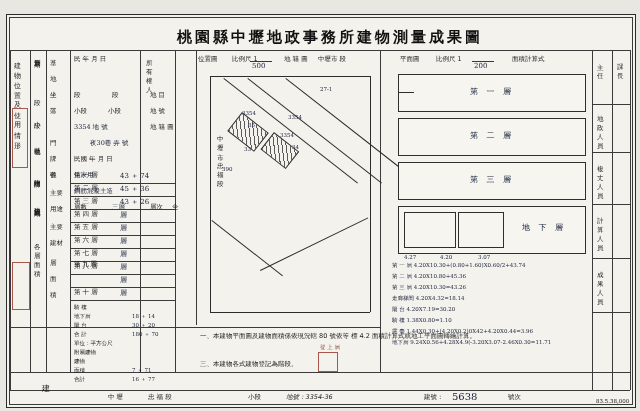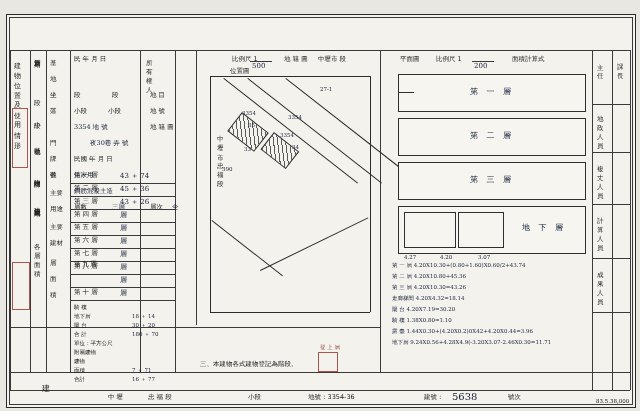--- a/index.html
+++ b/index.html
@@ -83,20 +83,21 @@
 </head>
 <body>
 
 <div id="sheet">
 
 
   <div class="frame">
     <div class="inner"></div>
   </div>
 
+  <div class="title">桃園縣中壢地政事務所建物測量成果圖</div>
 
   <div class="hrule" style="left:10px;top:50px;width:620px;"></div>
   <div class="hrule" style="left:10px;top:372px;width:620px;"></div>
   <div class="hrule" style="left:10px;top:390px;width:620px;"></div>
   <div class="hrule" style="left:10px;top:327px;width:370px;"></div>
 
   <div class="vrule" style="left:10px;top:50px;height:340px;"></div>
   <div class="vrule" style="left:30px;top:50px;height:322px;"></div>
   <div class="vrule" style="left:46px;top:50px;height:322px;"></div>
   <div class="vrule" style="left:70px;top:50px;height:322px;"></div>
@@ -212,21 +213,21 @@
       <div class="cell tiny" style="left: 74px; top: 358px;">建物</div>
       <div class="cell num tiny hand" style="left: 132px; top: 358px;"></div>
       <div class="cell tiny" style="left: 74px; top: 367px;">面積</div>
       <div class="cell num tiny hand" style="left: 132px; top: 367px;">7 ＋ 71</div>
       <div class="cell tiny" style="left: 74px; top: 376px;">合計</div>
       <div class="cell num tiny hand" style="left: 132px; top: 376px;">16 ＋ 77</div>
     </div>
 
   <div class="redbox" style="left:12px;top:262px;width:16px;height:46px;"></div>
 
-  <div class="cell" style="left:198px;top:68px;margin-left:32px;">位置圖</div>
+  <div class="cell" style="left:198px;top:56px;">位置圖</div>
   <div class="cell" style="left:232px;top:56px;">比例尺 1</div>
   <div class="cell num" style="left:252px;top:62px;">500</div>
   <div class="hrule" style="left:250px;top:61px;width:22px;"></div>
   <div class="cell" style="left:284px;top:56px;">地 籍 圖</div>
   <div class="cell" style="left:318px;top:56px;text-align:right;">中壢市 段</div>
 
   <div class="sketch" style="left:200px;top:70px;width:176px;height:250px;">
 
     <div class="sk-line" style="left:10px;top:6px;width:1px;height:236px;"></div>
     <div class="sk-line" style="left:10px;top:6px;width:160px;height:1px;"></div>
@@ -294,27 +295,28 @@
   <div class="cellv" style="left:596px;top:110px;height:40px;">地 政 人 員</div>
   <div class="cellv" style="left:596px;top:160px;height:46px;">複 丈 人 員</div>
   <div class="cellv" style="left:596px;top:212px;height:46px;">計 算 人 員</div>
   <div class="cellv" style="left:596px;top:266px;height:46px;">成 果 人 員</div>
   <div class="hrule" style="left:592px;top:104px;width:38px;"></div>
   <div class="hrule" style="left:592px;top:152px;width:38px;"></div>
   <div class="hrule" style="left:592px;top:204px;width:38px;"></div>
   <div class="hrule" style="left:592px;top:258px;width:38px;"></div>
   <div class="hrule" style="left:592px;top:312px;width:38px;"></div>
 
+  <div class="footline" style="left:200px;top:332px;">一、本建物平面圖及建物面積係依現況轄 80 號依等  標 4.2      面積計算式或地工平面圖轉繪計算。</div>
   <div class="footline" style="left:200px;top:360px;">三、本建物各式建物登記為階段。</div>
   <div class="redbox" style="left:318px;top:352px;width:18px;height:18px;"></div>
   <div class="cell tiny" style="left:320px;top:344px;color:#8a3a32;">登 上 層</div>
 
   <div class="cell" style="left:108px;top:394px;">中  壢</div>
   <div class="cell" style="left:148px;top:394px;">忠 福 段</div>
   <div class="cell" style="left:248px;top:394px;">小段</div>
-  <div class="cell" style="left:308px;top:394px;">地號：3354-36</div>
+  <div class="cell" style="left:286px;top:394px;font-style:italic;">地號：3354-36</div>
   <div class="cell" style="left:424px;top:394px;">建號：</div>
   <div class="cell hand" style="left:452px;top:391px;font-size:10px;">5638</div>
   <div class="cell" style="left:508px;top:394px;">號次</div>
   <div class="cell tiny" style="left:596px;top:398px;">83.5.38,000</div>
   <div class="cell" style="left:42px;top:384px;font-size:8px;">建</div>
 
 </div>
 
 </body></html>

